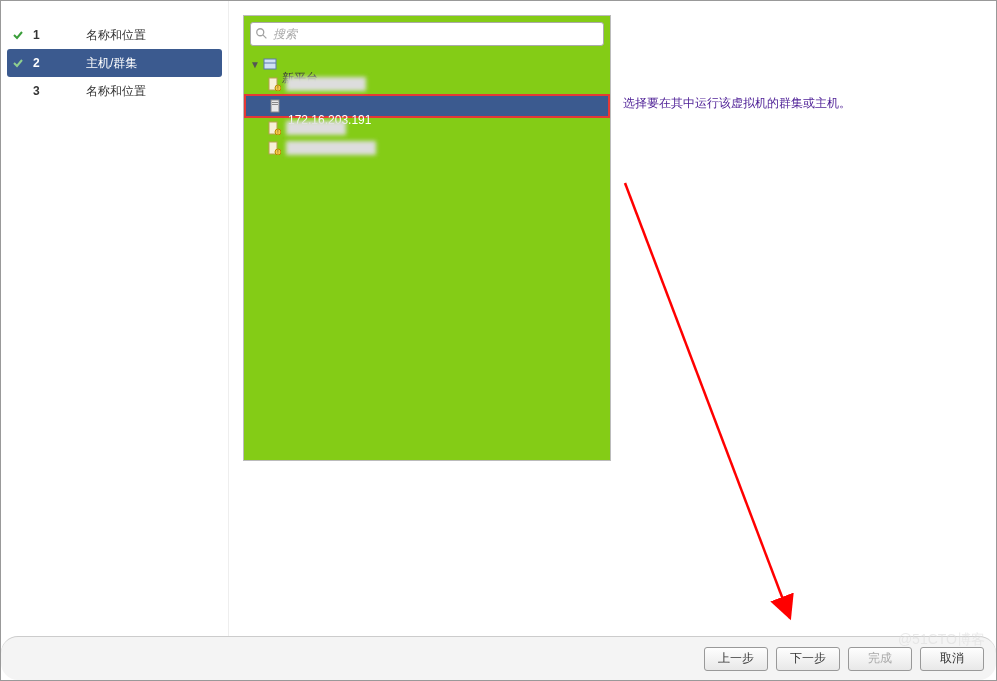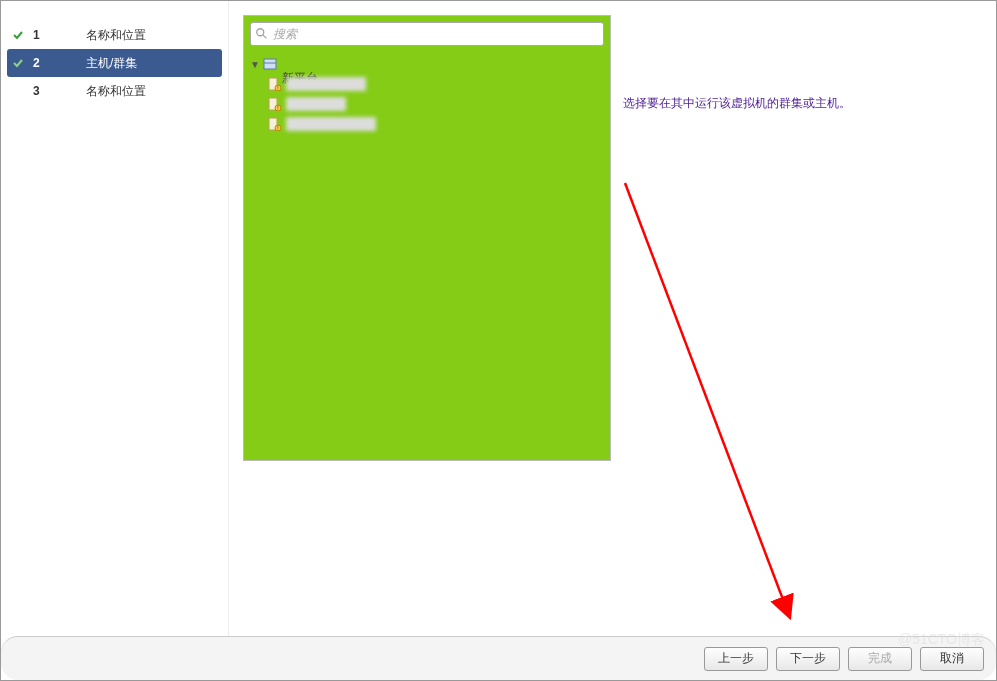--- a/index.html
+++ b/index.html
@@ -320,20 +320,30 @@
           <div class="tree-row tree-indent-1">
             <span class="tree-icon">
               <svg width="14" height="14" viewBox="0 0 14 14">
                   <rect x="2" y="1" width="8" height="12" fill="#f7f0d8" stroke="#b5a050"></rect>
                   <circle cx="11" cy="11" r="3" fill="#f7c948" stroke="#b58900"></circle>
                   <text x="11" y="13" font-size="5" text-anchor="middle" fill="#333">!</text>
                 </svg>
             </span>
             <span class="blur-box" style="width:80px"></span>
           </div>
+          <div class="tree-row tree-indent-1 selected highlighted">
+            <span class="tree-icon">
+              <svg width="14" height="14" viewBox="0 0 14 14">
+                  <rect x="2" y="1" width="8" height="12" fill="#e8e8e8" stroke="#888"></rect>
+                  <rect x="3" y="3" width="6" height="1" fill="#888"></rect>
+                  <rect x="3" y="5" width="6" height="1" fill="#888"></rect>
+                </svg>
+            </span>
+            <span class="tree-label">172.16.203.191</span>
+          </div>
           <div class="tree-row tree-indent-1">
             <span class="tree-icon">
               <svg width="14" height="14" viewBox="0 0 14 14">
                   <rect x="2" y="1" width="8" height="12" fill="#f7f0d8" stroke="#b5a050"></rect>
                   <circle cx="11" cy="11" r="3" fill="#f7c948" stroke="#b58900"></circle>
                   <text x="11" y="13" font-size="5" text-anchor="middle" fill="#333">!</text>
                 </svg>
             </span>
             <span class="blur-box" style="width:60px"></span>
           </div>

